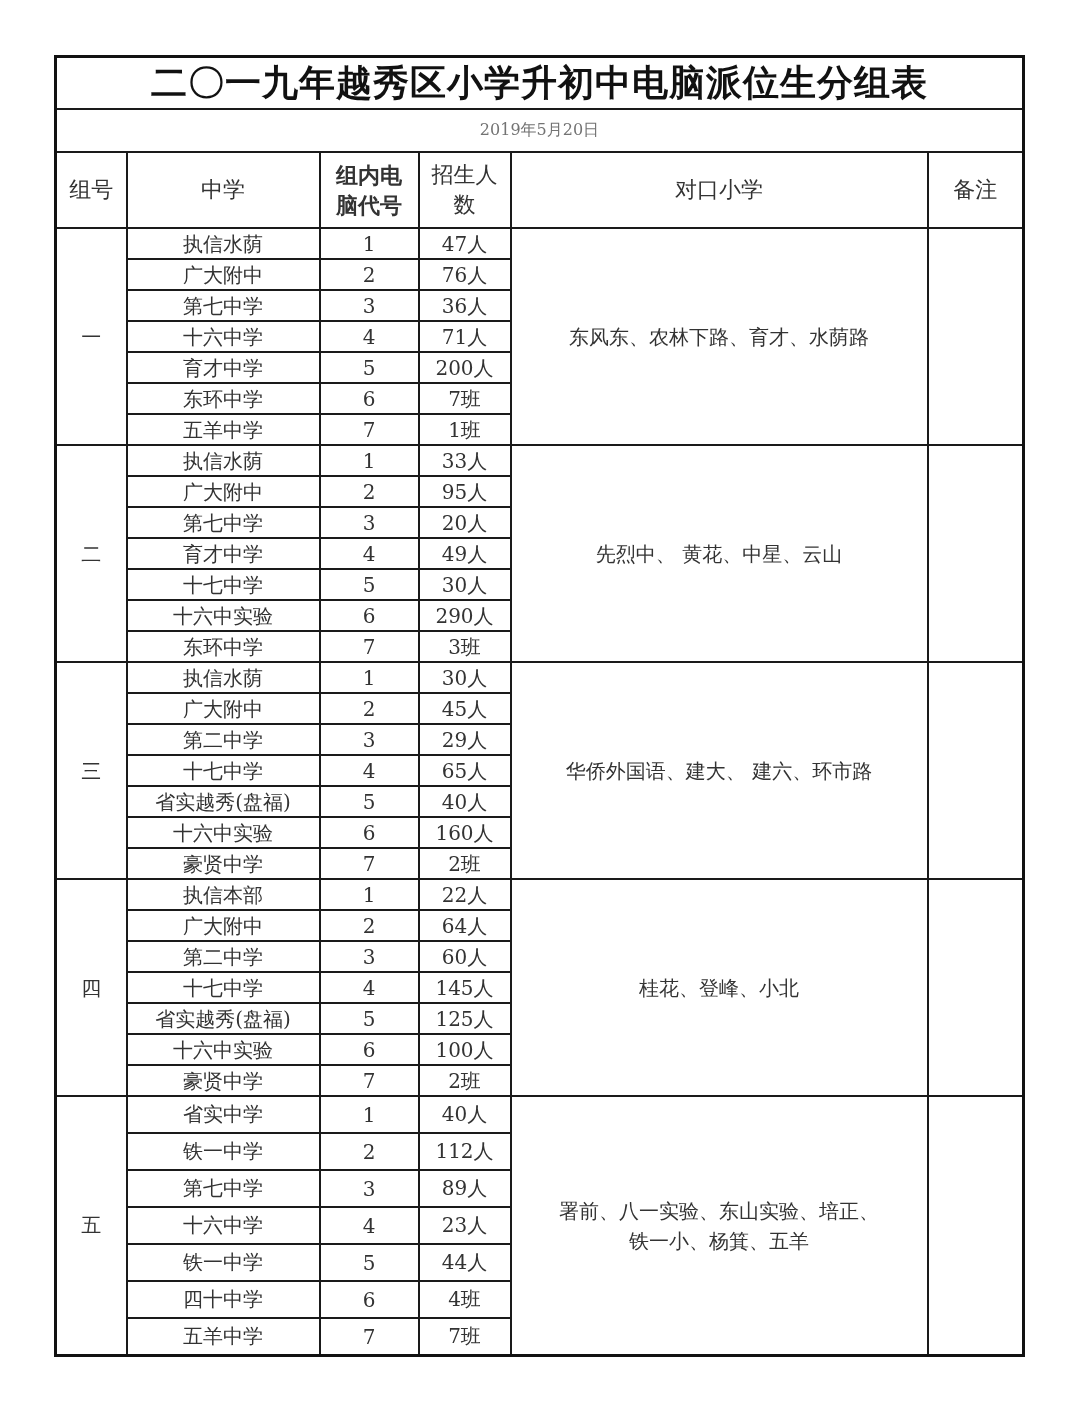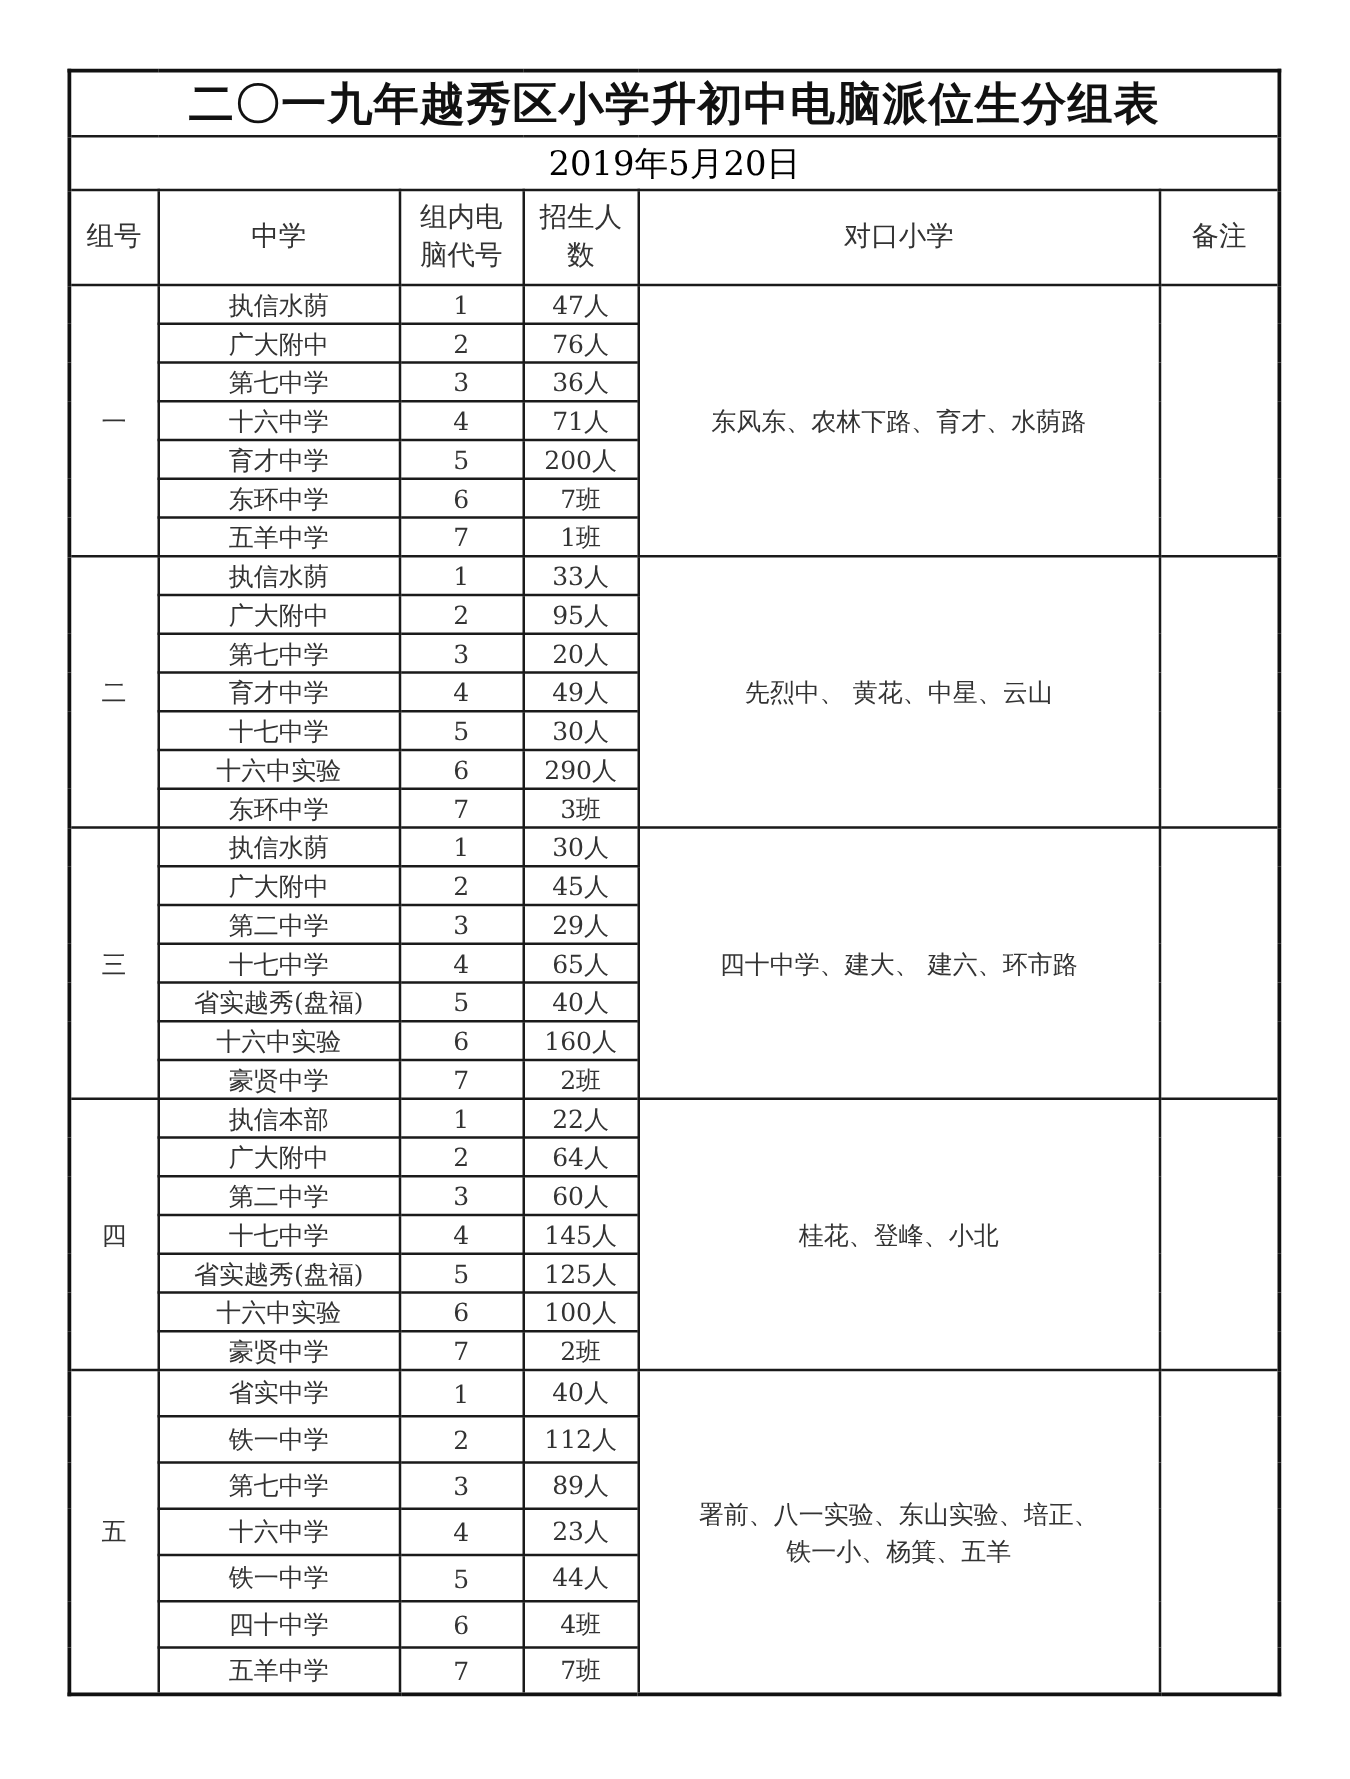--- a/index.html
+++ b/index.html
@@ -2,21 +2,21 @@
 <html><head>
 <meta charset="utf-8">
 <style>
   html, body { margin: 0; padding: 0; background: #ffffff; }
   body { width: 1080px; height: 1423px; position: relative; overflow: hidden;
          font-family: "DejaVu Serif", "Liberation Serif", serif; color: #222; }
   #sheet { position: absolute; left: 54px; top: 55px; width: 772px; }
   table { border-collapse: collapse; width: 968px; table-layout: fixed; }
   td { border: 2px solid #1a1a1a; padding: 0; text-align: center; vertical-align: middle; overflow: hidden; white-space: nowrap; }
   .title-cell { height: 50px; font-family: "DejaVu Sans", "Liberation Sans", sans-serif; font-weight: bold; font-size: 36px; letter-spacing: 1px; color: #111; border-left: 3px solid #111; border-right: 3px solid #111; border-top: 3px solid #111; }
-  .date-cell { height: 41px; font-size: 27px; color: #000000; border-left: 3px solid #111; border-right: 3px solid #111; }
+  .date-cell { height: 41px; font-size: 16px; color: #737373; border-left: 3px solid #111; border-right: 3px solid #111; }
   .hdr td { height: 74px; font-size: 22px; color: #333; line-height: 30px; white-space: normal; }
   .row td { height: 29px; font-size: 20px; color: #333; line-height: 28px; }
   .row5 td { height: 35px; font-size: 20px; color: #333; margin-left: 12px; }
   .grp { font-size: 22px; color: #333; }
   .feeder { font-size: 22px; color: #333; white-space: normal; line-height: 30px; padding: 0 19px; }
   .lb { border-left: 3px solid #111 !important; }
   .rb { border-right: 3px solid #111 !important; }
   .bb { border-bottom: 3px solid #111 !important; }
 </style>
 </head>
@@ -35,21 +35,21 @@
   <tbody>
         <tr>
     <td colspan="6" class="title-cell">二〇一九年越秀区小学升初中电脑派位生分组表</td>
   </tr>
   <tr>
     <td colspan="6" class="date-cell">2019年5月20日</td>
   </tr>
   <tr class="hdr">
     <td class="lb">组号</td>
     <td>中学</td>
-    <td style="padding:0 10px;">组内电脑代号</td>
+    <td style="padding:0 10px;font-weight:bold;">组内电脑代号</td>
     <td style="padding:0 6px;">招生人数</td>
     <td>对口小学</td>
     <td class="rb">备注</td>
   </tr>
   </tbody>
       <tbody id="body-rows">
         <tr class="row">
           <td rowspan="7" class="grp lb">一</td>
           <td class="">执信水荫</td>
           <td class="">1</td>
@@ -123,21 +123,21 @@
         <tr class="row">
           <td class="">东环中学</td>
           <td class="">7</td>
           <td class="">3班</td>
         </tr>
         <tr class="row">
           <td rowspan="7" class="grp lb">三</td>
           <td class="">执信水荫</td>
           <td class="">1</td>
           <td class="">30人</td>
-          <td rowspan="7" class="feeder">四十中学、建大、 建六、环市路</td>
+          <td rowspan="7" class="feeder">华侨外国语、建大、 建六、环市路</td>
           <td rowspan="7" class="rb"></td>
         </tr>
         <tr class="row">
           <td class="">广大附中</td>
           <td class="">2</td>
           <td class="">45人</td>
         </tr>
         <tr class="row">
           <td class="">第二中学</td>
           <td class="">3</td>

